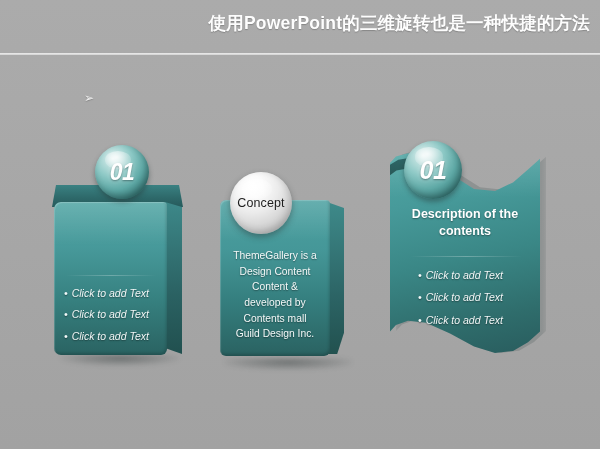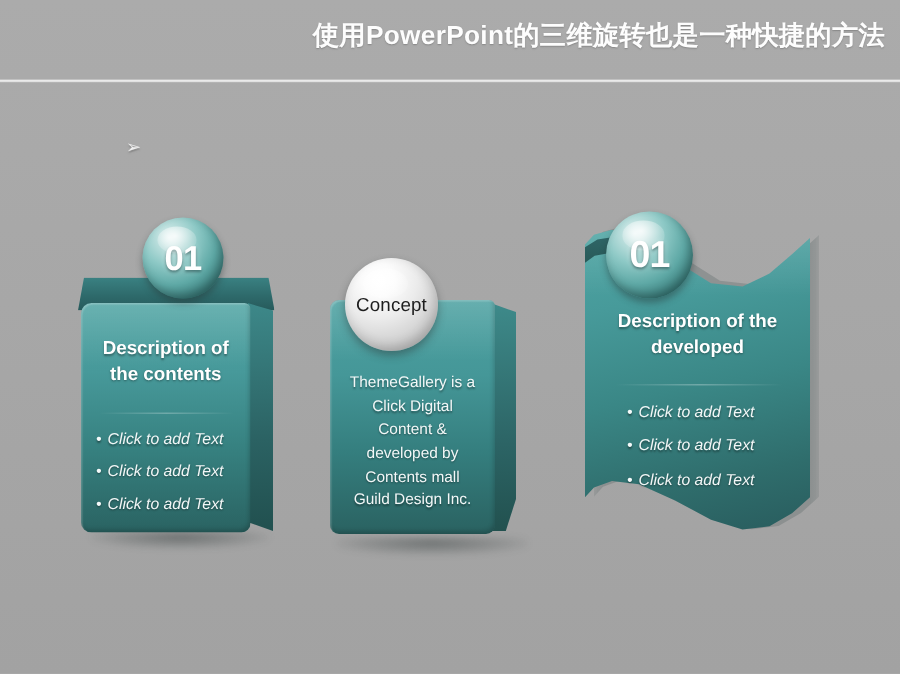--- a/index.html
+++ b/index.html
@@ -149,21 +149,21 @@
     background:
       radial-gradient(circle at 36% 24%,#ffffff 0%,#fbfbfb 18%,#ebebeb 42%,#d2d2d2 68%,#b6b6b6 88%,#9d9d9d 100%);
     box-shadow:0 3px 6px rgba(40,45,45,.42), inset -2px -3px 7px rgba(0,0,0,.16);
   }
   .sphere-gloss{
     position:absolute;left:19%;top:11%;width:48%;height:33%;border-radius:50%;
     background:radial-gradient(ellipse at 45% 35%,rgba(255,255,255,.80) 0%,rgba(255,255,255,.26) 58%,rgba(255,255,255,0) 100%);
     pointer-events:none;
   }
   .badge-num{
-    position:relative;color:#ffffff;font-weight:bold;
+    position:relative;color:#ffffff;font-style:italic;font-weight:bold;
     letter-spacing:-.5px;
     text-shadow:0 1px 2px rgba(25,60,60,.55),0 0 5px rgba(255,255,255,.35);
   }
   #card1-badge .badge-num{font-size:23px;}
   #card3-badge .badge-num{font-size:25px;}
   .badge-word{position:relative;color:#1d1d1d;font-size:12.5px;letter-spacing:.1px;}
 </style>
 </head>
 <body>
 
@@ -177,65 +177,61 @@
   <div id="subtitle-row">
     <span id="subtitle-arrow">➢</span>
   </div>
 
   <div id="card1">
     <div id="card1-shadow"></div>
     <div id="card1-top"></div>
     <div id="card1-side"></div>
     <div id="card1-face"></div>
 
-    <div id="card1-heading" class="card-heading">
-      <div>Description of</div>
-      <div>the contents</div>
-    </div>
     <div id="card1-sep"></div>
     <ul id="card1-bullets" class="bullets">
       <li>Click to add Text</li>
       <li>Click to add Text</li>
       <li>Click to add Text</li>
     </ul>
 
     <div id="card1-badge" class="sphere sphere-teal">
       <span class="badge-num">01</span>
       <span class="sphere-gloss"></span>
     </div>
   </div>
 
   <div id="card2">
     <div id="card2-shadow"></div>
     <div id="card2-side"></div>
     <div id="card2-face"></div>
 
     <div id="card2-body">
       <div>ThemeGallery is a</div>
-      <div>Click Digital</div>
+      <div>Design Content</div>
       <div>Content &amp;</div>
       <div>developed by</div>
       <div>Contents mall</div>
       <div>Guild Design Inc.</div>
     </div>
 
     <div id="card2-badge" class="sphere sphere-white">
       <span class="badge-word">Concept</span>
       <span class="sphere-gloss"></span>
     </div>
   </div>
 
   <div id="card3">
     <div id="card3-shadow"></div>
     <div id="card3-face"></div>
     <div id="card3-curl"></div>
 
     <div id="card3-heading" class="card-heading">
       <div>Description of the</div>
-      <div>developed</div>
+      <div>contents</div>
     </div>
     <div id="card3-sep"></div>
     <ul id="card3-bullets" class="bullets">
       <li>Click to add Text</li>
       <li>Click to add Text</li>
       <li>Click to add Text</li>
     </ul>
 
     <div id="card3-badge" class="sphere sphere-teal">
       <span class="badge-num">01</span>

